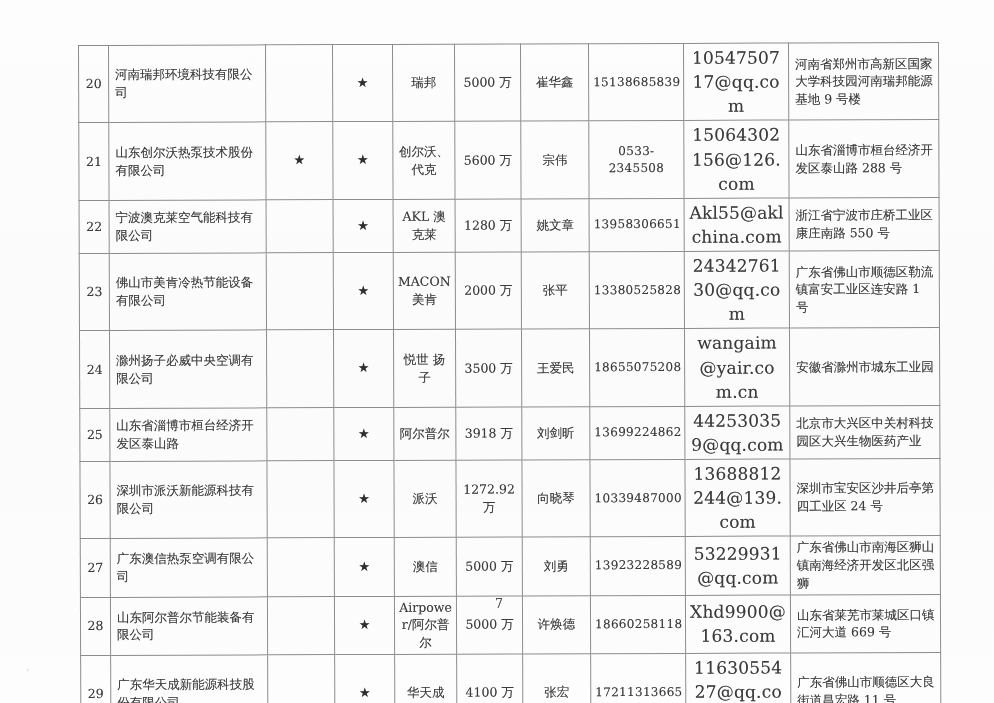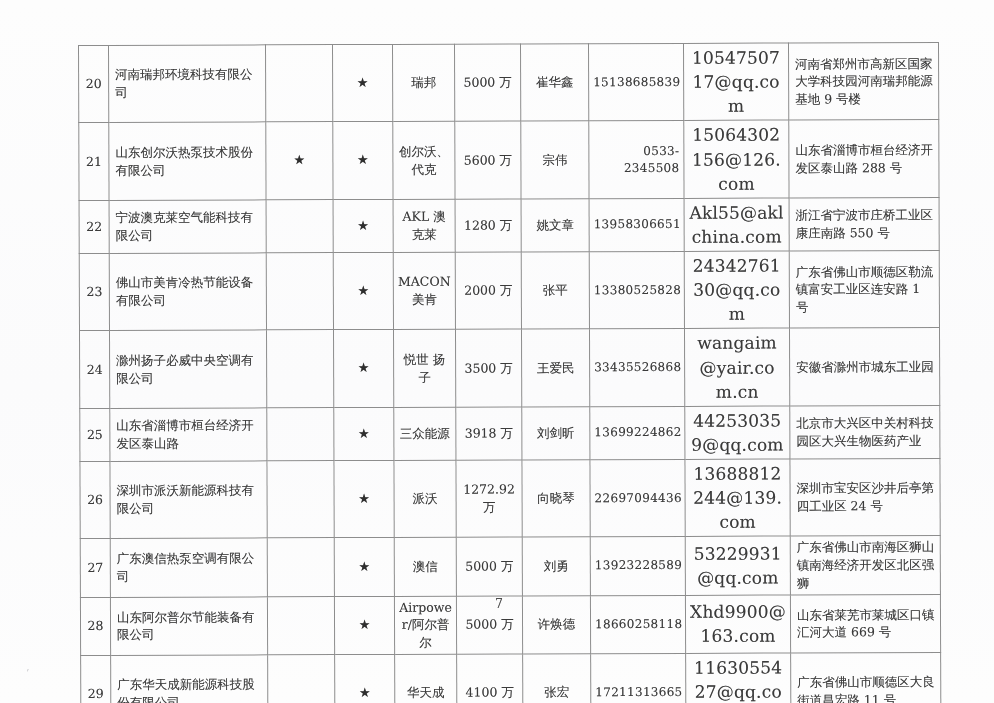--- a/index.html
+++ b/index.html
@@ -37,21 +37,21 @@
     text-align: center;
     vertical-align: middle;
     text-shadow: 0 0 0.6px rgba(70,70,70,0.45);
   }
   table.company-table td.left { text-align: left; padding-left: 6px; }
   table.company-table td.email {
     font-size: 17px;
     word-break: break-all;
     letter-spacing: 0.2px;
   }
-  table.company-table td.phone { font-size: 12px; letter-spacing: 0.3px; text-align: right; }
+  table.company-table td.phone { font-size: 12px; letter-spacing: 0.3px; }
   table.company-table td.star { font-size: 13px; color: #2e2e2e; }
   table.company-table td.brand,
   table.company-table td.capital { word-break: break-all; }
   .page-number {
     position: absolute;
     left: 492px;
     top: 596px;
     width: 14px;
     text-align: center;
     font-size: 12.5px;
@@ -136,45 +136,45 @@
             <td class="left">广东省佛山市顺德区勒流镇富安工业区连安路 1 号</td>
           </tr>
           <tr style="height: 48px;">
             <td>24</td>
             <td class="left">滁州扬子必威中央空调有限公司</td>
             <td class="star"></td>
             <td class="star">★</td>
             <td class="brand">悦世 扬子</td>
             <td class="capital">3500 万</td>
             <td>王爱民</td>
-            <td class="phone">33435526868</td>
+            <td class="phone">18655075208</td>
             <td class="email">wangaim@yair.com.cn</td>
             <td class="left">安徽省滁州市城东工业园</td>
           </tr>
           <tr style="height: 51px;">
             <td>25</td>
             <td class="left">山东省淄博市桓台经济开发区泰山路</td>
             <td class="star"></td>
             <td class="star">★</td>
-            <td class="brand">三众能源</td>
+            <td class="brand">阿尔普尔</td>
             <td class="capital">3918 万</td>
             <td>刘剑昕</td>
             <td class="phone">13699224862</td>
             <td class="email">442530359@qq.com</td>
             <td class="left">北京市大兴区中关村科技园区大兴生物医药产业</td>
           </tr>
           <tr style="height: 48px;">
             <td>26</td>
             <td class="left">深圳市派沃新能源科技有限公司</td>
             <td class="star"></td>
             <td class="star">★</td>
             <td class="brand">派沃</td>
             <td class="capital">1272.92 万</td>
             <td>向晓琴</td>
-            <td class="phone">22697094436</td>
+            <td class="phone">10339487000</td>
             <td class="email">13688812244@139.com</td>
             <td class="left">深圳市宝安区沙井后亭第四工业区 24 号</td>
           </tr>
           <tr style="height: 55px;">
             <td>27</td>
             <td class="left">广东澳信热泵空调有限公司</td>
             <td class="star"></td>
             <td class="star">★</td>
             <td class="brand">澳信</td>
             <td class="capital">5000 万</td>

